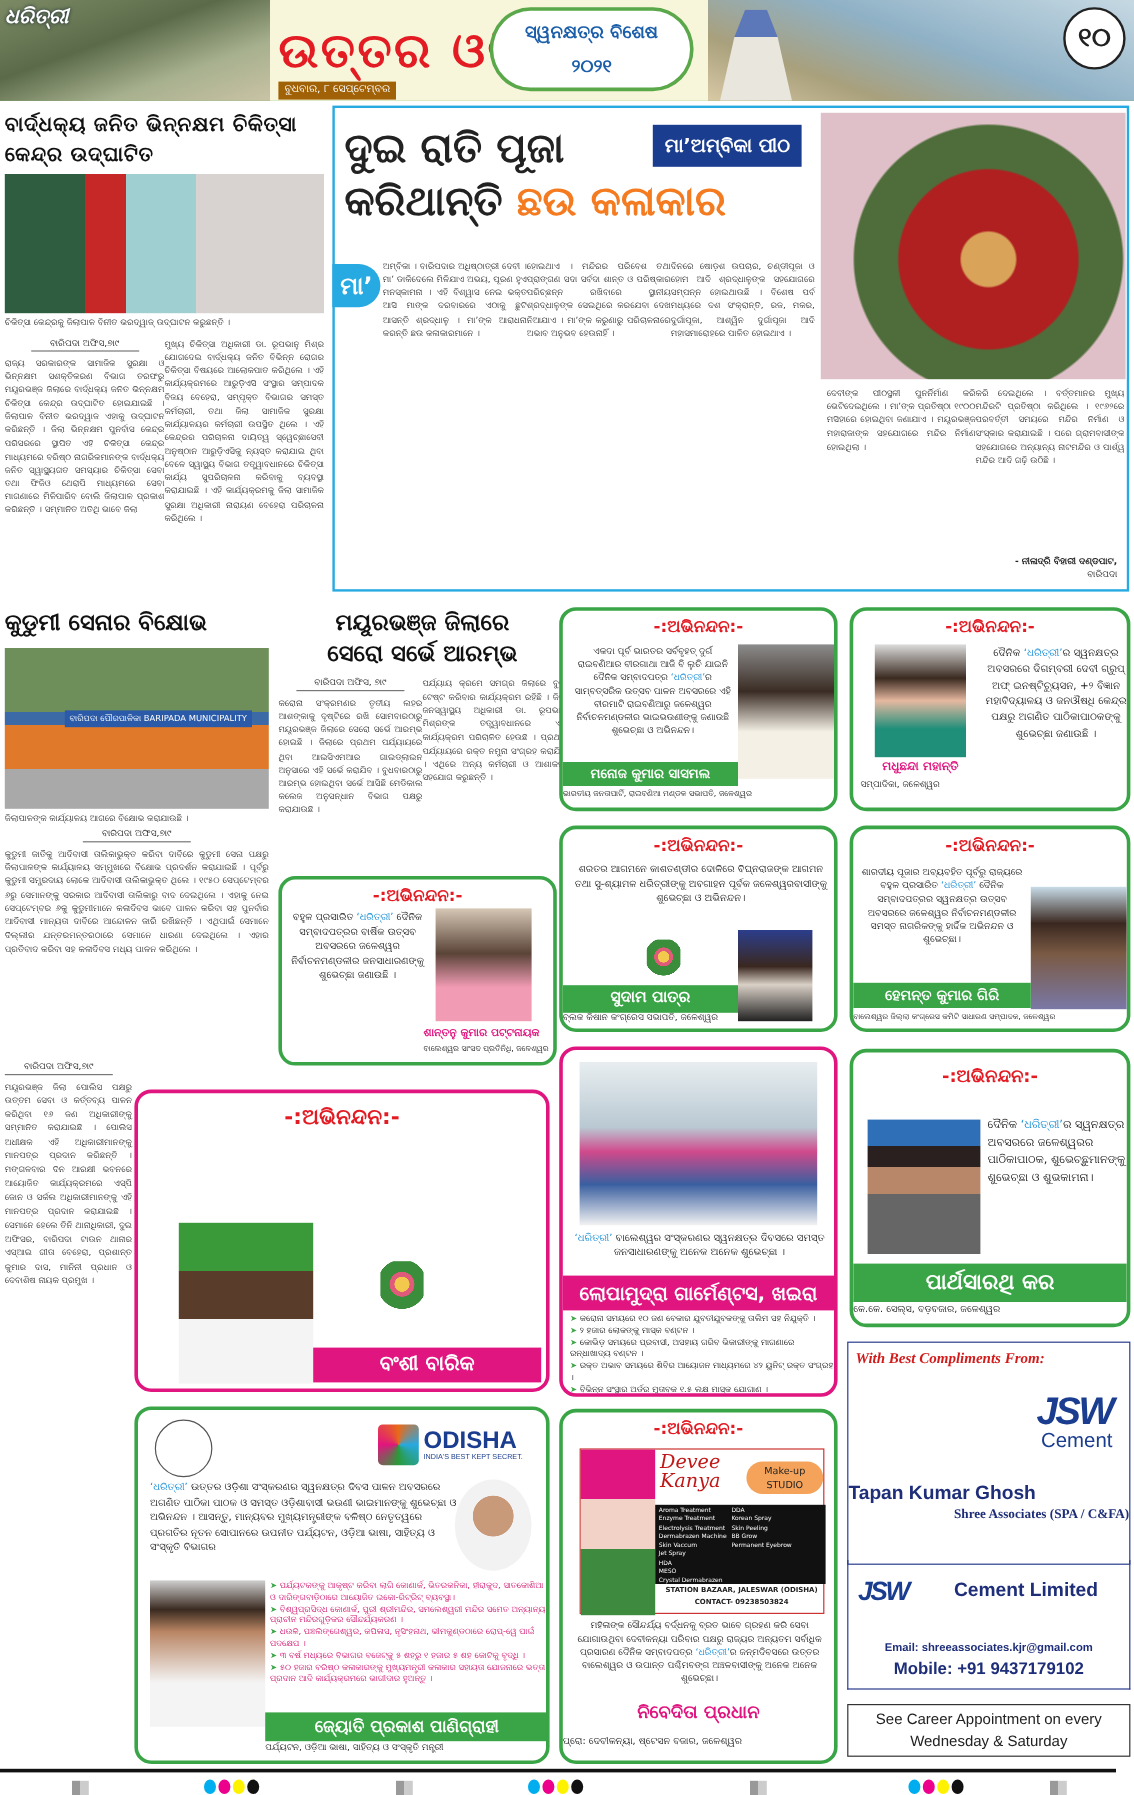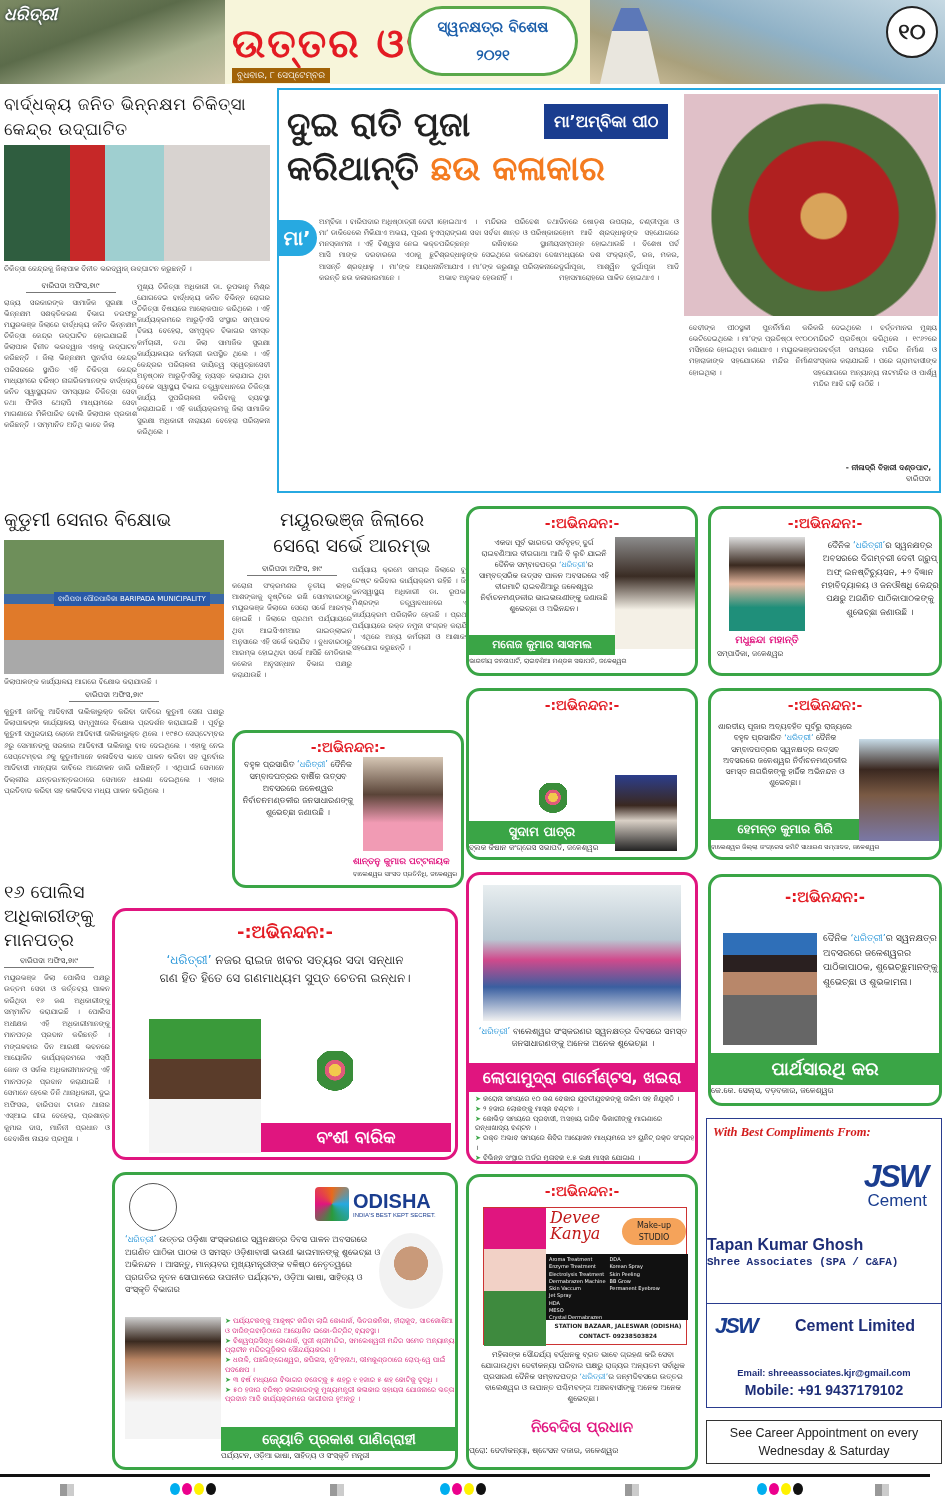--- a/index.html
+++ b/index.html
@@ -9,21 +9,21 @@
 .mast{left:0;top:0;width:945px;height:84px;background:linear-gradient(90deg,#6a8a58 0%,#8aa070 18%,#f6f3d8 30%,#f8f6dc 70%,#bcd0d8 82%,#7fa6b8 100%);border-bottom:3px solid #5aa84a}
 .mast-photo-l{left:0;top:0;width:225px;height:84px;background:linear-gradient(160deg,#7c8a64,#5b6b4a 40%,#a7b08e 70%,#c9c3a5);}
 .mast-photo-r{left:590px;top:0;width:355px;height:84px;background:linear-gradient(200deg,#c6d9e3,#8fb1c6 45%,#a9a07c 75%,#d9c9a5)}
 .mast-temple{left:600px;top:8px;width:60px;height:76px;background:linear-gradient(180deg,#5c78b8 0 30%,#e9e6de 30%);clip-path:polygon(35% 0,65% 0,80% 30%,100% 100%,0 100%,20% 30%)}
 .logo{left:4px;top:2px;font-size:17px;font-weight:bold;color:#fff;text-shadow:0 0 3px #123;font-style:italic}
 .mast-title{left:232px;top:14px;font-size:40px;font-weight:bold;color:#e31b23;letter-spacing:2px}
 .date-tag{left:232px;top:68px;background:#a16207;color:#fff;font-size:9px;padding:1px 5px}
 .spec{left:408px;top:6px;width:170px;height:70px;background:#fff;border:3px solid #5aa84a;border-radius:34px/50%;text-align:center;color:#1b5eaa;font-weight:bold;font-size:15px;line-height:28px;padding-top:4px}
 .pageno{left:886px;top:6px;width:52px;height:52px;border:2px solid #222;border-radius:50%;background:#fff;text-align:center;line-height:48px;font-size:22px;font-weight:bold}
 
-.hl{font-weight:normal;color:#111}
+.hl{font-weight:bold;color:#111}
 .byline{text-align:center;font-size:7.5px;border-bottom:1px solid #777;width:90px;margin:0 auto 4px}
 .cols{display:flex;gap:0}
 .cols p{flex:1;text-align:justify;font-size:7.2px;line-height:1.55;color:#333}
 .photo{background:linear-gradient(135deg,#8a9a7a,#c1b9a3 50%,#6d7d8f)}
 .caption{font-size:7.2px;color:#333}
 
 .s1{left:4px;top:92px;width:266px}
 .s1 h2{font-size:17px;letter-spacing:.5px;margin-bottom:4px}
 
 .feat{left:277px;top:88px;width:664px;height:405px;border:2px solid #27a9e1}
@@ -173,50 +173,46 @@
   <div class="pinkname" style="position:absolute;left:6px;top:124px;width:100px;text-align:center;font-size:10px">ମଧୁଛନ୍ଦା ମହାନ୍ତି</div>
   <div class="sub" style="position:absolute;left:6px;top:140px;width:100px">ସମ୍ପାଦିକା, ଜଳେଶ୍ୱର</div>
   <div class="txt" style="position:absolute;left:110px;top:30px;width:118px;font-size:8.6px;line-height:1.55">
     <span>ଦୈନିକ</span>
     <span class="dh">‘ଧରିତ୍ରୀ’</span><span>ର ସ୍ୱନକ୍ଷତ୍ର ଅବସରରେ ଦିଗମ୍ବରୀ ଦେବୀ ଗ୍ରୁପ୍ ଅଫ୍ ଇନଷ୍ଟିଚ୍ୟୁସନ, +୨ ବିଜ୍ଞାନ ମହାବିଦ୍ୟାଳୟ ଓ ଜନଔଷଧି କେନ୍ଦ୍ର ପକ୍ଷରୁ ଅଗଣିତ ପାଠିକାପାଠକଙ୍କୁ ଶୁଭେଚ୍ଛା ଜଣାଉଛି ।</span>
   </div>
 </div>
 
 <div class="abs ad" style="left:466px;top:688px;width:232px;height:172px">
   <div class="ttl">-:ଅଭିନନ୍ଦନ:-</div>
+  <div class="txt" style="position:absolute;left:6px;top:28px;width:218px">ଶରତର ଆଗମନେ କାଶତଣ୍ଡୀର ଦୋଳିରେ ବିଘ୍ନରାଜଙ୍କ ଆଗମନ ତଥା ସୁ-ଶ୍ୟାମଳ ଧରିତ୍ରୀଙ୍କୁ ଅବଗାହନ ପୂର୍ବକ ଜଳେଶ୍ୱରବାସୀଙ୍କୁ ଶୁଭେଚ୍ଛା ଓ ଅଭିନନ୍ଦନ।</div>
   <div class="flower" style="position:absolute;left:70px;top:92px"></div>
   <div class="pic" style="position:absolute;left:146px;top:84px;width:62px;height:76px;background:linear-gradient(180deg,#2c3e8c,#3a2820 40%,#d9d0c6 60%,#222)"></div>
   <div class="name" style="position:absolute;left:0;top:130px;width:146px;font-size:13px;padding:2px 0">ସୁଦାମ ପାତ୍ର</div>
   <div class="sub" style="position:absolute;left:0;top:152px;width:226px">ବ୍ଲକ କିଷାନ କଂଗ୍ରେସ ସଭାପତି, ଜଳେଶ୍ୱର</div>
 </div>
 
 <div class="abs ad" style="left:708px;top:688px;width:234px;height:172px">
   <div class="ttl">-:ଅଭିନନ୍ଦନ:-</div>
   <div class="txt" style="position:absolute;left:4px;top:30px;width:140px;font-size:7.8px">
     <span>ଶାରଦୀୟ ପୂଜାର ଅବ୍ୟବହିତ ପୂର୍ବରୁ ରାଜ୍ୟରେ ବହୁଳ ପ୍ରସାରିତ</span>
     <span class="dh">‘ଧରିତ୍ରୀ’</span>
     <span>ଦୈନିକ ସମ୍ବାଦପତ୍ରର ସ୍ୱନକ୍ଷତ୍ର ଉତ୍ସବ ଅବସରରେ ଜଳେଶ୍ୱର ନିର୍ବାଚନମଣ୍ଡଳୀର ସମସ୍ତ ନାଗରିକଙ୍କୁ ହାର୍ଦ୍ଦିକ ଅଭିନନ୍ଦନ ଓ ଶୁଭେଚ୍ଛା।</span>
   </div>
   <div class="pic" style="position:absolute;left:148px;top:48px;width:80px;height:102px;background:linear-gradient(180deg,#c8dce8,#3a2820 30%,#7a5a44 55%,#7a78a6)"></div>
   <div class="name" style="position:absolute;left:0;top:128px;width:148px;font-size:12px;padding:2px 0">ହେମନ୍ତ କୁମାର ଗିରି</div>
   <div class="sub" style="position:absolute;left:0;top:152px;width:228px;font-size:6.4px">ବାଲେଶ୍ୱର ଜିଲ୍ଲା କଂଗ୍ରେସ କମିଟି ସାଧାରଣ ସମ୍ପାଦକ, ଜଳେଶ୍ୱର</div>
 </div>
 
 <div class="abs" style="left:4px;top:880px;width:106px">
-  <h2 class="hl" style="font-size:18px;line-height:24px">୧୬ ପୋଲିସ ଅଧିକାରୀଙ୍କୁ ମାନପତ୍ର</h2>
   <div class="byline" style="margin:4px 0">ବାରିପଦା ଅଫିସ,୭ା୯</div>
   <p style="font-size:7.2px;line-height:1.6;text-align:justify;color:#333">ମୟୂରଭଞ୍ଜ ଜିଲା ପୋଲିସ ପକ୍ଷରୁ ଉତ୍ତମ ସେବା ଓ କର୍ତ୍ତବ୍ୟ ପାଳନ କରିଥିବା ୧୬ ଜଣ ଅଧିକାରୀଙ୍କୁ ସମ୍ମାନିତ କରାଯାଇଛି । ପୋଲିସ ଅଧୀକ୍ଷକ ଏହି ଅଧିକାରୀମାନଙ୍କୁ ମାନପତ୍ର ପ୍ରଦାନ କରିଛନ୍ତି । ମଙ୍ଗଳବାର ଦିନ ଆରକ୍ଷୀ ଭବନରେ ଆୟୋଜିତ କାର୍ଯ୍ୟକ୍ରମରେ ଏସ୍‌ପି ଜୋନ ଓ ସର୍କଲ ଅଧିକାରୀମାନଙ୍କୁ ଏହି ମାନପତ୍ର ପ୍ରଦାନ କରାଯାଇଛି । ସେମାନେ ହେଲେ ତିନି ଥାନାଧିକାରୀ, ଦୁଇ ଅଫିସର, ବାରିପଦା ଟାଉନ ଥାନାର ଏସ୍‌ଆଇ ଗୀତା ବେହେରା, ପ୍ରଶାନ୍ତ କୁମାର ଦାସ, ମାନିନୀ ପ୍ରଧାନ ଓ ଦେବାଶିଷ ନାୟକ ପ୍ରମୁଖ ।</p>
 </div>
 
 <div class="abs ad pink" style="left:112px;top:908px;width:346px;height:252px">
   <div class="ttl" style="font-size:18px;margin-top:8px">-:ଅଭିନନ୍ଦନ:-</div>
-  <div class="txt" style="font-size:12px;margin-top:6px;line-height:1.5">
-    <span class="dh">‘ଧରିତ୍ରୀ’</span><span> ନଜର ରାଇଜ ଖବର ସତ୍ୟର ସଦା ସନ୍ଧାନ</span><br>
-    <span>ଗଣ ହିତ ହିତେ ସେ ଗଣମାଧ୍ୟମ ସୁପ୍ତ ଚେତନା ଇନ୍ଧନ।</span>
-  </div>
   <div class="pic" style="position:absolute;left:34px;top:108px;width:112px;height:134px;background:linear-gradient(180deg,#3a9a3a 0 30%,#5a3c2a 30% 60%,#f4f4f4 60%)"></div>
   <div class="flower" style="position:absolute;left:202px;top:140px;width:36px;height:48px"></div>
   <div class="name" style="position:absolute;left:146px;top:212px;width:190px;font-size:17px;padding:2px 0">ବଂଶୀ ବାରିକ</div>
 </div>
 
 <div class="abs ad pink" style="left:466px;top:872px;width:232px;height:292px">
   <div class="photo" style="position:absolute;left:14px;top:10px;width:198px;height:136px;background:linear-gradient(180deg,#e8eef0,#b9c8d2 40%,#d04a8c 55%,#3a5fa0 75%,#f2f2f2)"></div>
   <div class="txt" style="position:absolute;left:4px;top:150px;width:220px;font-size:8.4px">
     <span class="dh">‘ଧରିତ୍ରୀ’</span><span> ବାଲେଶ୍ୱର ସଂସ୍କରଣର ସ୍ୱନକ୍ଷତ୍ର ଦିବସରେ ସମସ୍ତ ଜନସାଧାରଣଙ୍କୁ ଅନେକ ଅନେକ ଶୁଭେଚ୍ଛା ।</span>
   </div>
@@ -301,21 +297,21 @@
   </div>
   <div class="pinkname" style="position:absolute;left:0;top:240px;width:226px;text-align:center;font-size:15px">ନିବେଦିତା ପ୍ରଧାନ</div>
   <div class="sub" style="position:absolute;left:0;top:268px;width:226px;font-size:8px">ପ୍ରୋ: ଦେବୀକନ୍ୟା, ଷ୍ଟେସନ ବଜାର, ଜଳେଶ୍ୱର</div>
 </div>
 
 <div class="abs jsw">
   <div style="font-family:'Liberation Serif',serif;font-style:italic;font-weight:bold;color:#d21c1c;font-size:12.5px;padding:4px 6px">With Best Compliments From:</div>
   <div style="position:absolute;right:14px;top:34px;font-family:'Liberation Sans',sans-serif;font-style:italic;font-weight:bold;font-size:32px;color:#1a3d8f;letter-spacing:-2px">JSW</div>
   <div style="position:absolute;right:14px;top:70px;font-family:'Liberation Sans',sans-serif;font-size:17px;color:#1a3d8f">Cement</div>
   <div style="position:absolute;left:0;top:114px;width:100%;font-family:'Liberation Sans',sans-serif;font-weight:bold;font-size:16px;color:#1e2e78">Tapan Kumar Ghosh</div>
-  <div style="position:absolute;left:0;top:136px;width:100%;text-align:left;font-family:Liberation Mono, monospace;font-weight:bold;font-size:11px;color:#1e2e78">Shree Associates (SPA / C&amp;FA)</div>
+  <div style="position:absolute;left:0;top:136px;width:100%;text-align:right;font-family:Liberation Serif, serif;font-weight:bold;font-size:11px;color:#1e2e78">Shree Associates (SPA / C&amp;FA)</div>
 </div>
 <div class="abs jsw2">
   <div style="position:absolute;left:8px;top:10px;font-family:'Liberation Sans',sans-serif;font-style:italic;font-weight:bold;font-size:22px;color:#1a3d8f;letter-spacing:-2px">JSW</div>
   <div style="position:absolute;left:88px;top:14px;font-family:'Liberation Sans',sans-serif;font-weight:bold;font-size:16px;color:#1e2e78">Cement Limited</div>
   <div style="position:absolute;left:0;top:66px;width:100%;text-align:center;font-family:'Liberation Sans',sans-serif;font-weight:bold;font-size:9.4px;color:#1e2e78">Email: shreeassociates.kjr@gmail.com</div>
   <div style="position:absolute;left:0;top:80px;width:100%;text-align:center;font-family:'Liberation Sans',sans-serif;font-weight:bold;font-size:14px;color:#1e2e78">Mobile: +91 9437179102</div>
 </div>
 
 <div class="abs career">
   <div>See Career Appointment on every</div>

